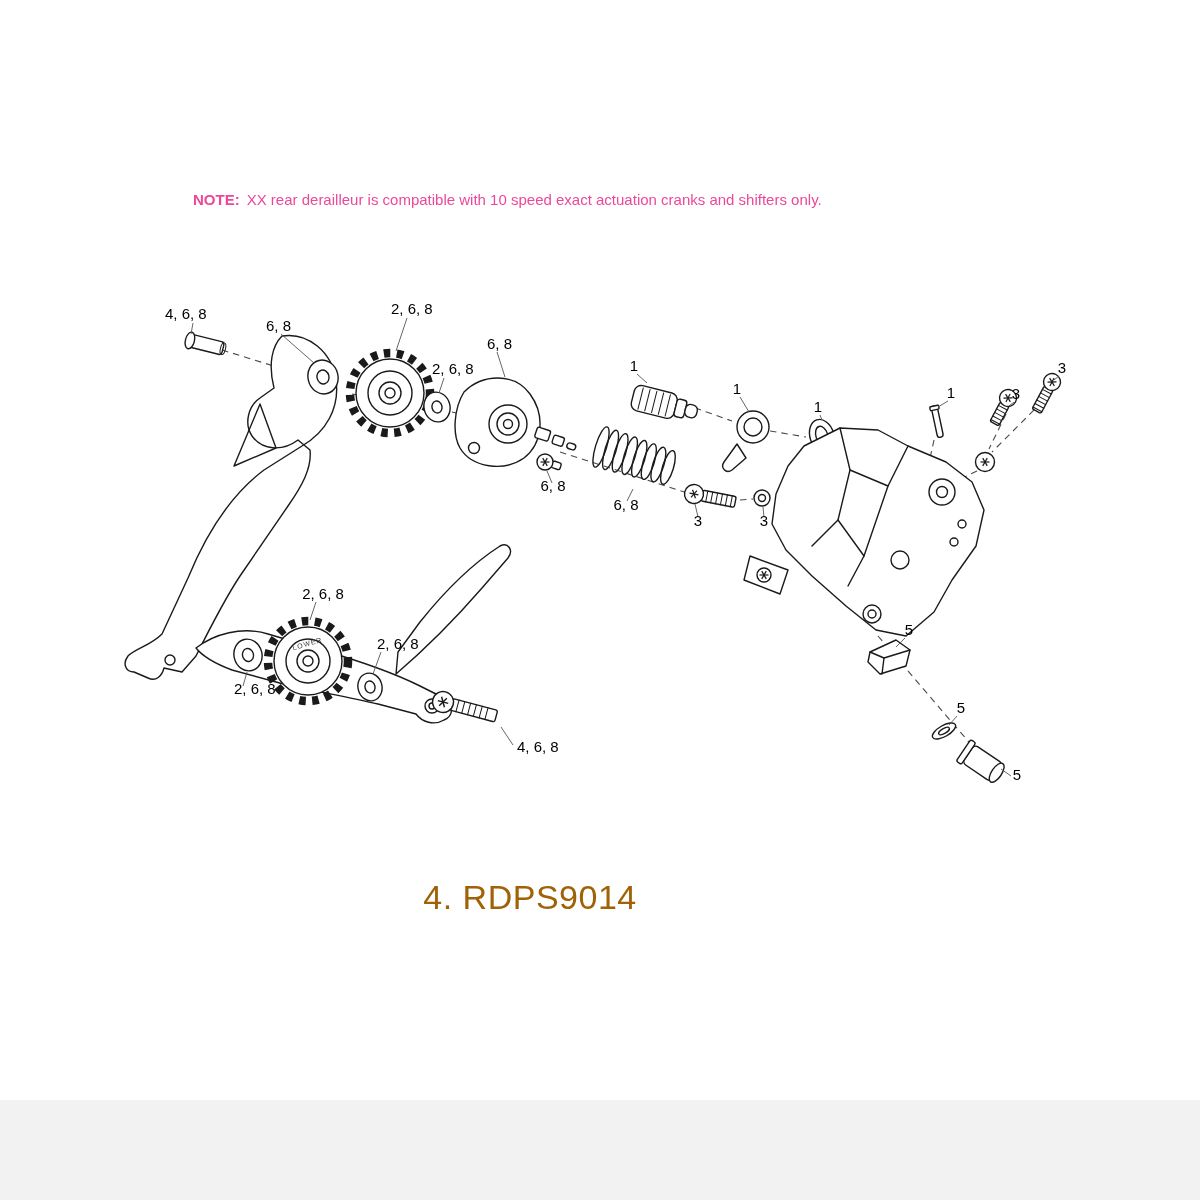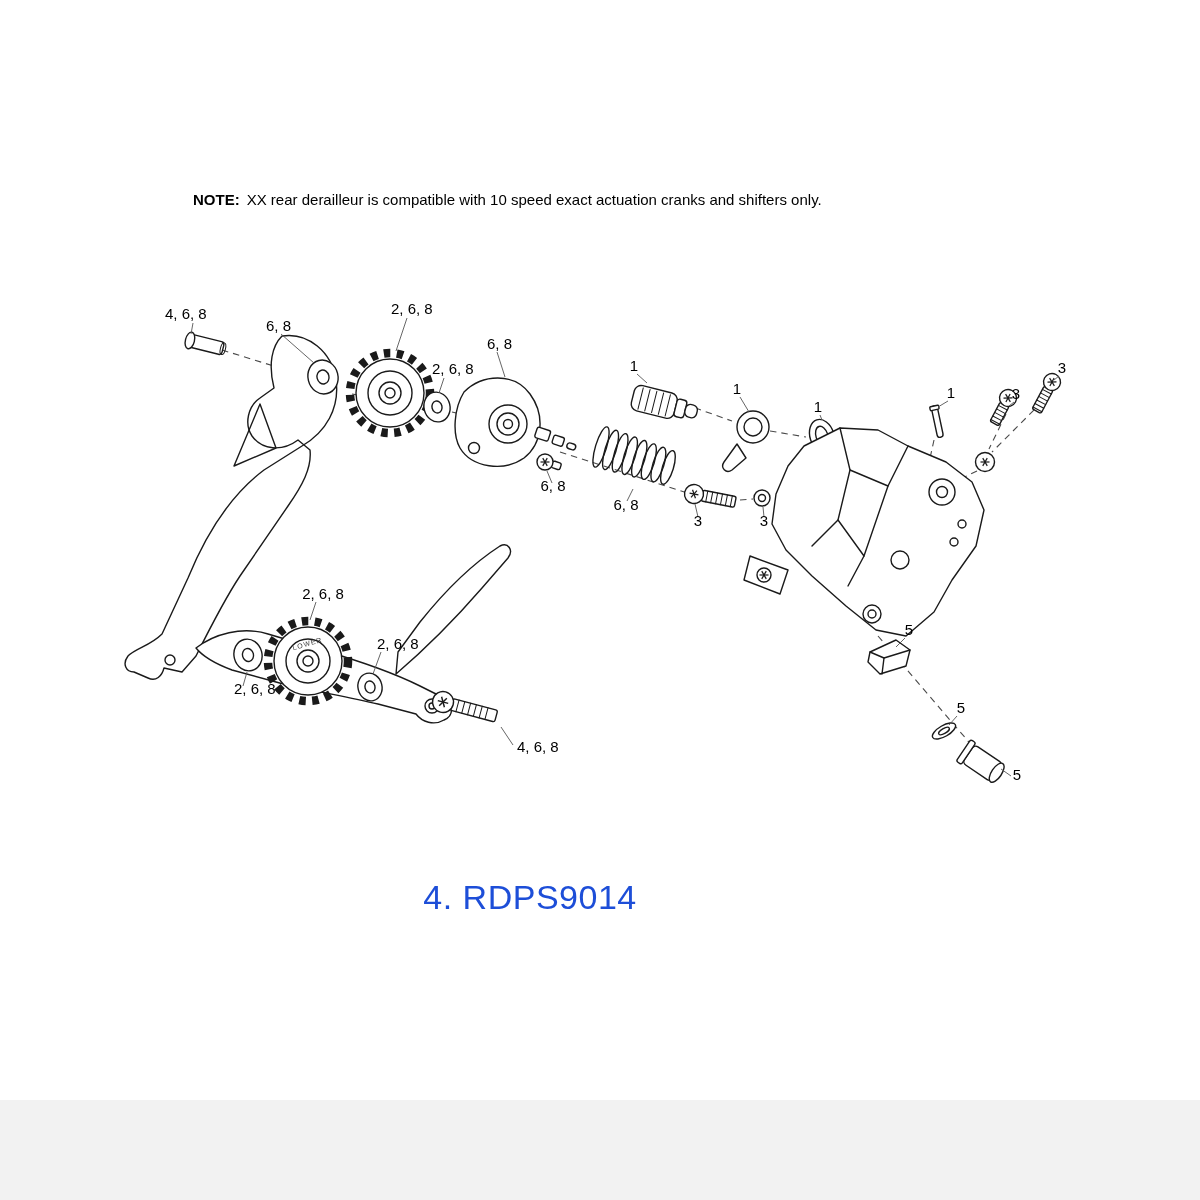--- a/index.html
+++ b/index.html
@@ -2,27 +2,27 @@
 <html><head>
 <meta charset="utf-8">
 <style>
   html,body{margin:0;padding:0;}
   body{
     width:1200px;height:1200px;background:#ffffff;position:relative;
     font-family:"Liberation Sans",sans-serif;overflow:hidden;
   }
   .page{position:absolute;inset:0;}
   .note{
-    position:absolute;left:193px;top:176px;font-size:15px;color:#000000;
+    position:absolute;left:193px;top:176px;font-size:15px;color:#ec4899;
     white-space:nowrap;
   }
   .note .note-bold{font-weight:bold;margin-right:7px;}
   .caption{
     position:absolute;left:310px;top:878px;width:440px;text-align:center;
-    font-size:34px;color:#1d4ed8;letter-spacing:0.5px;
+    font-size:34px;color:#a16207;letter-spacing:0.5px;
   }
   .footer-bar{
     position:absolute;left:0;bottom:0;width:1200px;height:100px;background:#f2f2f2;
   }
   svg{position:absolute;left:0;top:0;}
   .ln{fill:none;stroke:#1a1a1a;stroke-width:1.4;stroke-linecap:round;stroke-linejoin:round;}
   .thin{stroke-width:1;}
   .fw{fill:#ffffff;stroke:#1a1a1a;stroke-width:1.4;stroke-linejoin:round;}
   .dash{fill:none;stroke:#4a4a4a;stroke-width:1.1;stroke-dasharray:6.5 5;}
   .teeth{fill:none;stroke:#1a1a1a;stroke-width:8.5;stroke-dasharray:6.5 6.5;}

